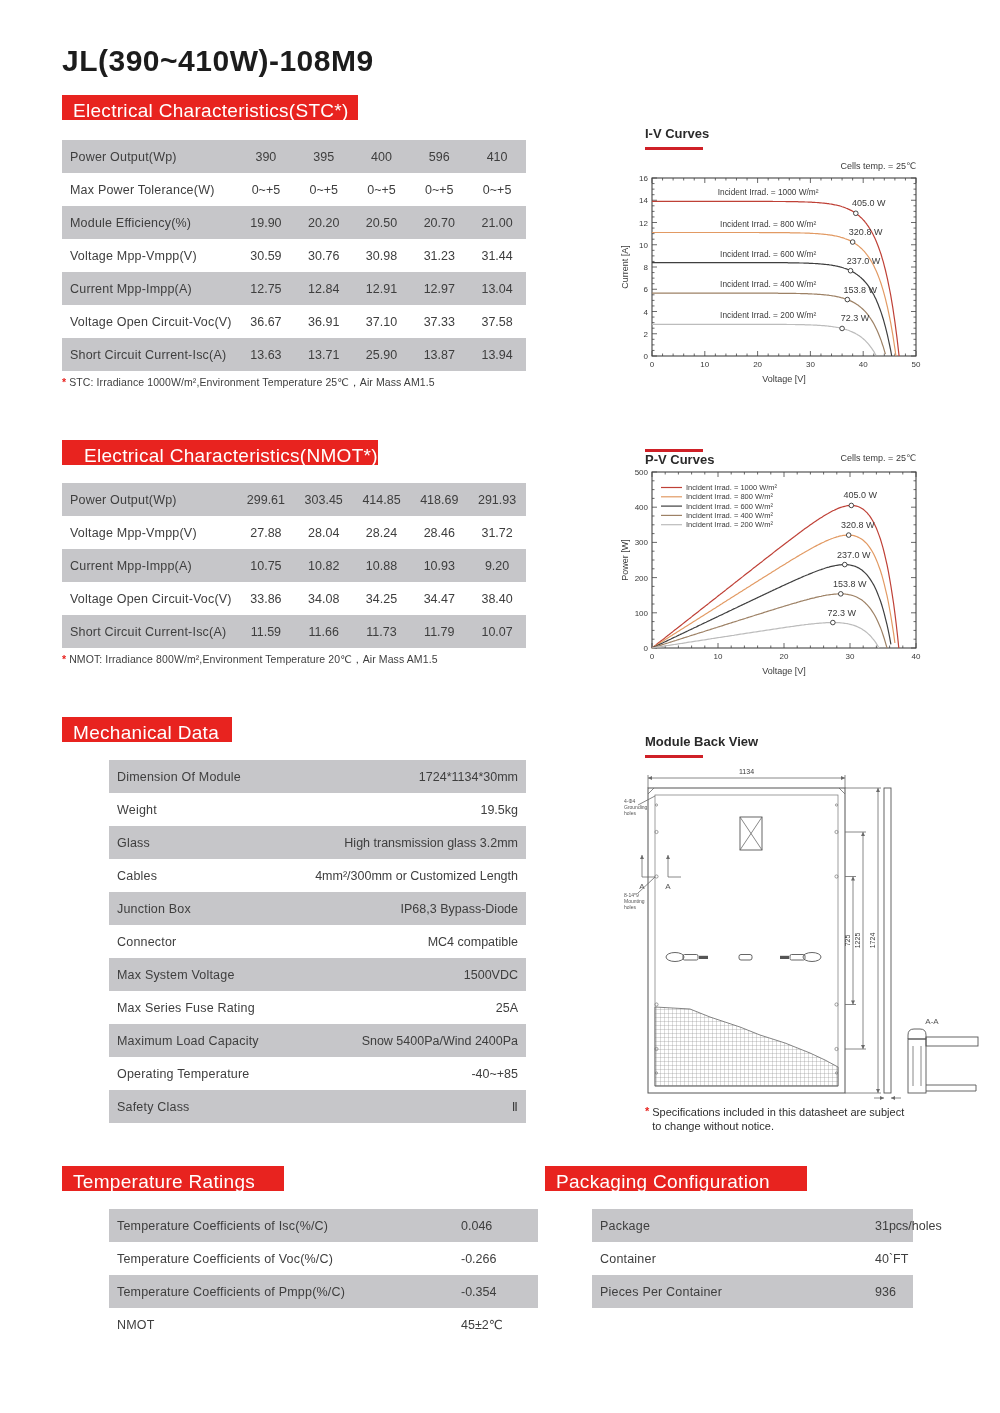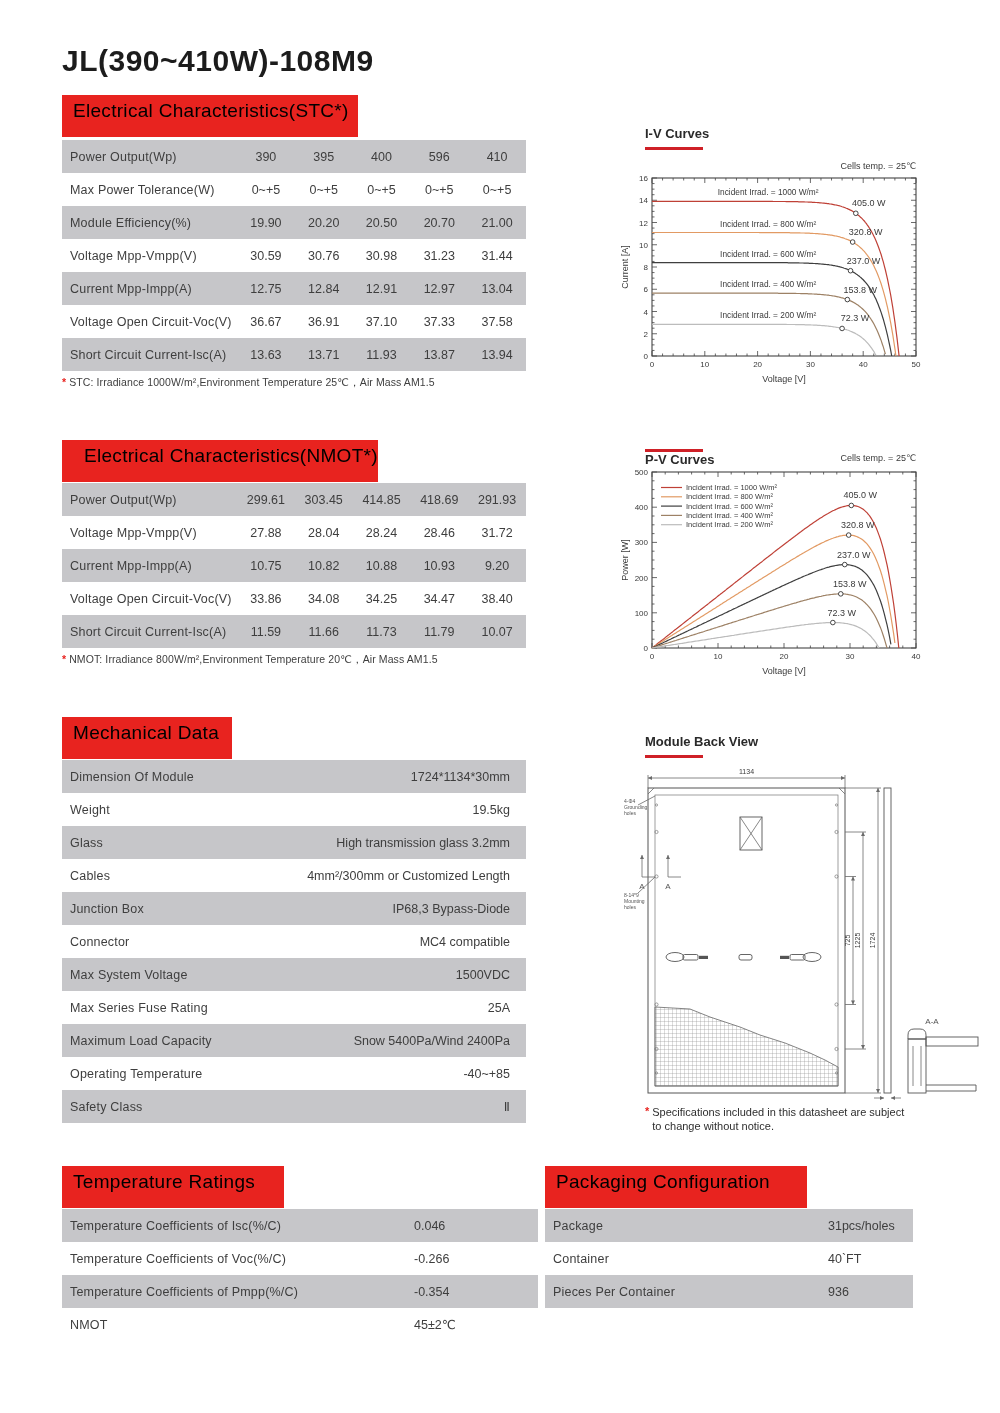--- a/index.html
+++ b/index.html
@@ -1,28 +1,28 @@
 <!DOCTYPE html>
 <html><head>
 <meta charset="utf-8">
 <style>
   * { margin:0; padding:0; box-sizing:border-box; }
   body { background:#fff; font-family:"Liberation Sans","DejaVu Sans",sans-serif; }
   .page { position:relative; width:1000px; height:1413px; background:#fff; overflow:hidden; }
   .abs { position:absolute; }
   h1.title { position:absolute; left:62px; top:33px; font-size:30px; font-weight:700; color:#1c1c1c; letter-spacing:.5px;margin-top:11px; }
-  .red-header { position:absolute; height:42px; line-height:31px; background:#e8231f; color:#000000; font-size:19px; padding-left:11px; letter-spacing:.3px; }
+  .red-header { position:absolute; height:25px; line-height:31px; background:#e8231f; color:#ffffff; font-size:19px; padding-left:11px; letter-spacing:.3px; }
   .spec-table, .kv-table { position:absolute; font-size:12.5px; color:#3e3e3e; }
   .spec-row { display:grid; grid-template-columns:175px repeat(5,57.8px); height:33px; align-items:center; }
   .spec-row.gray, .kv-row.gray { background:#c6c6c9; }
   .spec-label { padding-left:8px; letter-spacing:.2px; }
   .spec-val { text-align:center; }
-  .kv-row { display:flex; height:33px; align-items:center; }
+  .kv-row { display:flex; height:33px; align-items:center;margin-left:47px; }
   .kv-row .k { padding-left:8px; letter-spacing:.2px; }
-  .mech .kv-row .v { margin-left:auto; padding-right:16px; }
+  .mech .kv-row .v { margin-left:auto; padding-right:8px; }
   .fixedcol .kv-row { position:relative; }
   .fixedcol .kv-row .v { position:absolute; }
   .temp .kv-row .v { left:352px; }
   .pack .kv-row .v { left:283px; }
   .footnote { position:absolute; font-size:10.5px; color:#3e3e3e; letter-spacing:.1px; }
   .footnote .star, .note .star { color:#e8231f; font-weight:700; margin-right:3px; }
   .chart-title { position:absolute; font-size:13px; font-weight:700; color:#2a2a2a; }
   .underline { position:absolute; width:58px; height:3px; background:#cf2027; }
   .cells-temp { position:absolute; width:200px; text-align:right; font-size:9px; color:#3a3a3a; }
   .note { position:absolute; font-size:11px; color:#2e2e2e; display:flex; }
@@ -83,21 +83,21 @@
         <div class="spec-val">36.67</div>
         <div class="spec-val">36.91</div>
         <div class="spec-val">37.10</div>
         <div class="spec-val">37.33</div>
         <div class="spec-val">37.58</div>
       </div>
       <div class="spec-row gray">
         <div class="spec-label">Short Circuit Current-Isc(A)</div>
         <div class="spec-val">13.63</div>
         <div class="spec-val">13.71</div>
-        <div class="spec-val">11.93</div>
+        <div class="spec-val">25.90</div>
         <div class="spec-val">13.87</div>
         <div class="spec-val">13.94</div>
       </div>
     </div>
   <div class="footnote" style="left:62px;top:376px;"><span class="star">*</span><span>STC: Irradiance 1000W/m²,Environment Temperature 25℃，Air Mass AM1.5</span></div>
 
   <div class="chart-title" style="left:645px;top:126px;">I-V Curves</div>
   <div class="underline" style="left:645px;top:147px;"></div>
   <div class="cells-temp" style="left:716px;top:161px;">Cells temp. = 25℃</div>
   <svg id="iv-chart" class="abs" style="left:620px;top:152px;" width="380" height="240">

